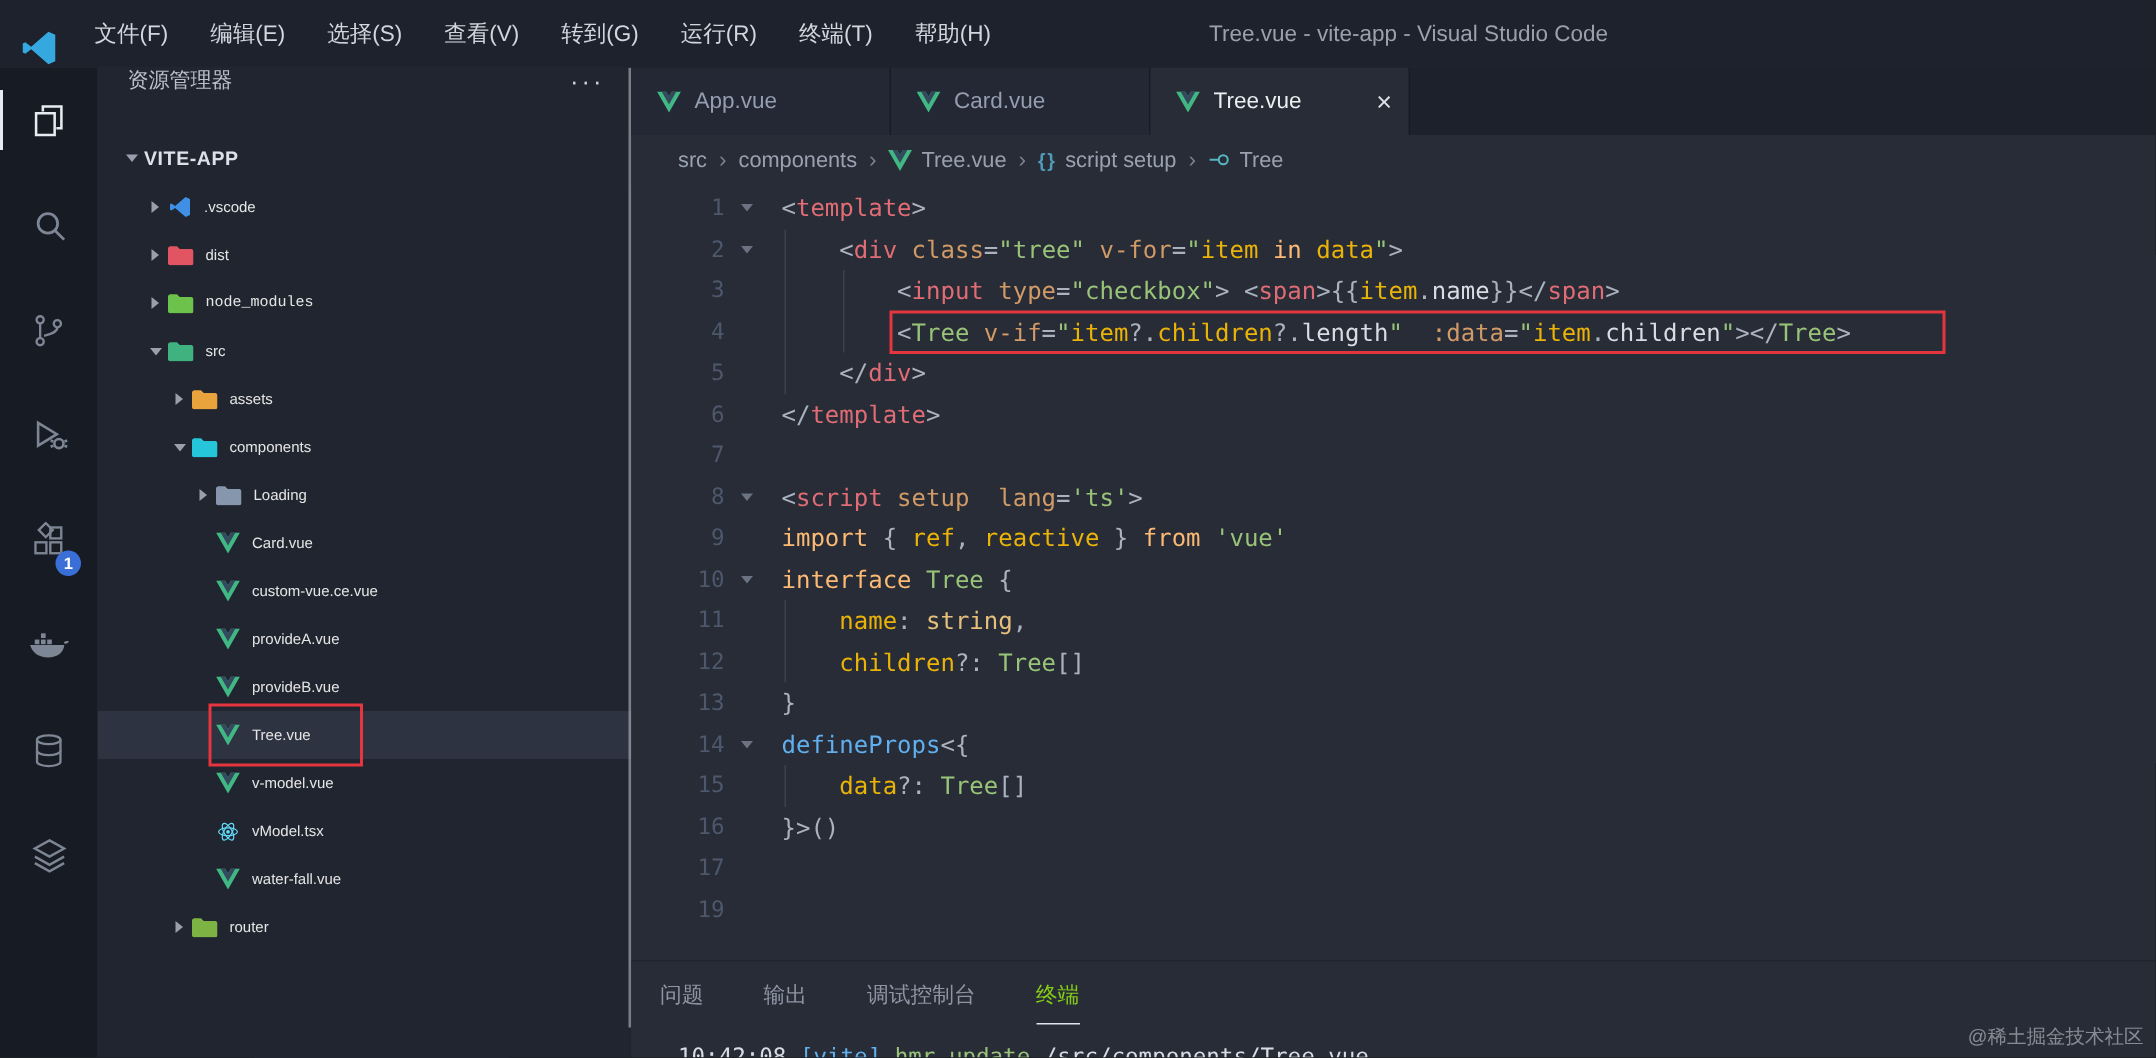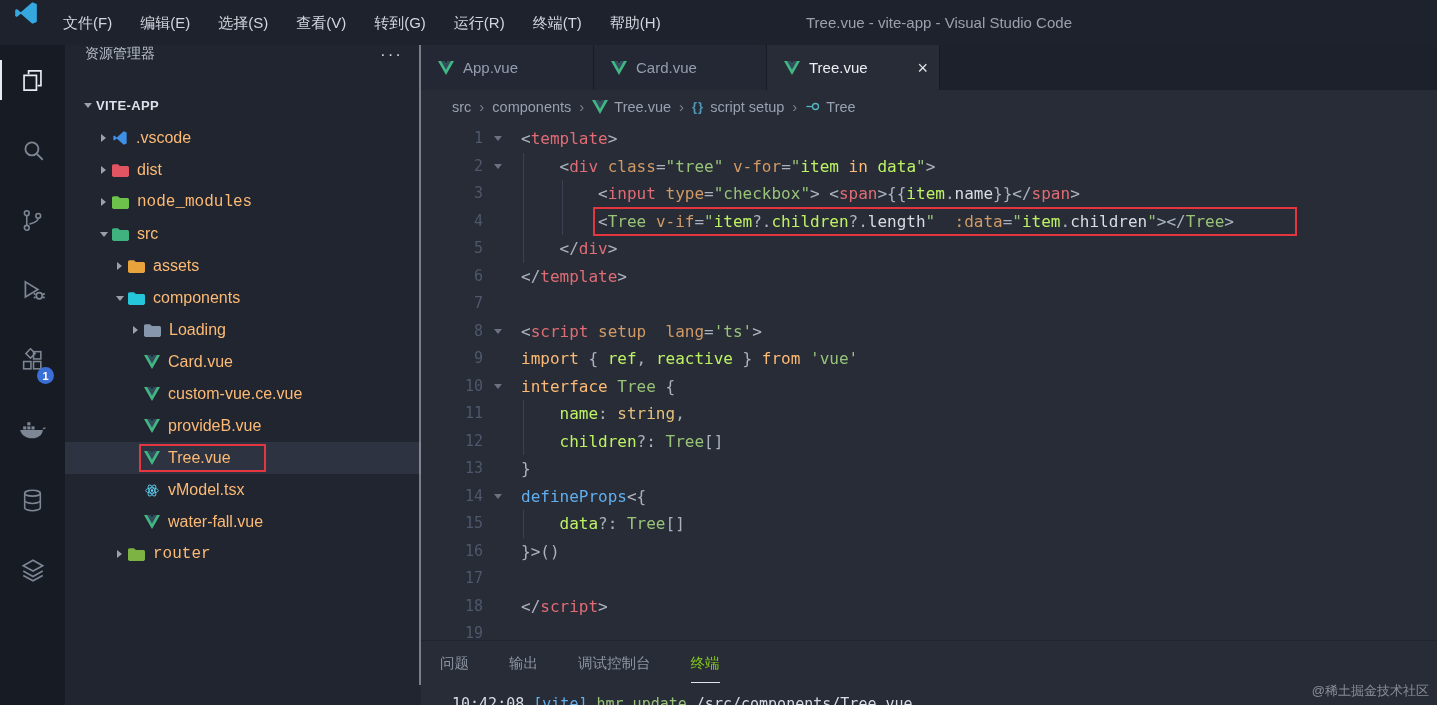--- a/index.html
+++ b/index.html
@@ -1,38 +1,38 @@
 <!DOCTYPE html>
 <html style="--hl: #e5353f;"><head>
 <meta charset="utf-8">
 <style>
   *{box-sizing:border-box;margin:0;padding:0}
   body{margin:0;background:#101217;font-family:"Liberation Sans","DejaVu Sans",sans-serif}
   .app{position:relative;width:1437px;height:705px;background:#272c36;overflow:hidden;color:#c7cdd9}
 
   
-  .titlebar{position:absolute;top:0;left:0;right:0;height:45px;background:#1e222d;display:flex;align-items:flex-start;z-index:5}
+  .titlebar{position:absolute;top:0;left:0;right:0;height:45px;background:#1e222d;display:flex;align-items:flex-end;z-index:5}
   .vscode-logo{margin:0 10px 0 13px;display:flex;align-items:center}
   .menus{display:flex;height:100%;align-items:center}
   .menu-item{padding:0 14px;font-size:15px;color:#d2d6de;line-height:45px;cursor:default}
   .window-title{position:absolute;left:806px;top:0;line-height:45px;font-size:15px;color:#9aa1ad;white-space:nowrap}
 
   
   .activitybar{position:absolute;top:45px;left:0;width:65px;bottom:0;background:#171b24}
   .ab-item{position:relative;height:70px;display:flex;align-items:center;justify-content:center;color:#7d8694}
   .ab-item.active{color:#e8ebf1}
   .ab-item.active::before{content:'';position:absolute;left:0;top:15px;bottom:15px;width:2px;background:#e8ebf1}
   .ab-badge{position:absolute;right:11px;bottom:11px;min-width:17px;height:17px;padding:0 3px;border-radius:9px;background:#3a6fd8;color:#fff;font-size:11px;display:flex;align-items:center;justify-content:center;font-weight:700}
 
   
   .sidebar{position:absolute;top:45px;left:65px;width:356px;bottom:0;background:#20252f;overflow:hidden}
   .sidebar-header{height:44px;display:flex;align-items:flex-start;padding:0 18px 0 20px;font-size:14px;color:#bac0cc}
   .sidebar-header .more{margin-left:auto;font-size:17px;letter-spacing:2px;color:#cdd2dc;cursor:pointer}
   .root-row{height:33px;display:flex;align-items:center;padding-left:14px;font-weight:700;font-size:13px;letter-spacing:.4px;color:#dde1e9}
-  .tree-row{height:32px;display:flex;align-items:center;font-size:16px;color:#fdba74;white-space:nowrap;cursor:pointer}
+  .tree-row{height:32px;display:flex;font-size:10px;color:#e5e5e5;white-space:nowrap;cursor:pointer}
   .tree-row.selected{background:#2d3340}
   .chev{width:17px;display:flex;justify-content:center;align-items:center;flex:none}
   .tri-down{width:0;height:0;border-left:4.5px solid transparent;border-right:4.5px solid transparent;border-top:5.5px solid #99a0ad}
   .tri-right{width:0;height:0;border-top:4.5px solid transparent;border-bottom:4.5px solid transparent;border-left:5.5px solid #99a0ad}
   .row-content{display:flex;align-items:center;gap:8px}
   .row-content.redbox{outline:2px solid var(--hl);outline-offset:3px;padding-right:30px}
   .icon{display:inline-flex;align-items:center;justify-content:center;flex:none}
   .sidebar-scroll{position:absolute;right:0;top:0;width:2px;height:97%;background:rgba(233,236,242,.45)}
 
   
@@ -50,21 +50,21 @@
   #code-lines{position:relative;padding-top:2px}
   .code-line{height:27.5px;line-height:27.5px;display:flex;align-items:center;white-space:pre}
   .ln{width:62px;text-align:right;color:#4e586c;flex:none;font-size:15px}
   .fold{width:30px;display:flex;justify-content:center;align-items:center;flex:none}
   .fold .tri-down{border-top-color:#6b7382}
   .lc{padding-left:8px;white-space:pre}
   .indent-guide{position:absolute;width:1px;background:#3a4150;pointer-events:none}
   .line-red-box{outline:2px solid var(--hl);outline-offset:3px;padding-right:58px}
 
   .tk-P{color:#abb2bf}.tk-T{color:#e06c75}.tk-A{color:#d19a66}.tk-S{color:#98c379}
-  .tk-K{color:#fdba74}.tk-V{color:#bef264}.tk-C{color:#98c379}.tk-Y{color:#e5c07b}
+  .tk-K{color:#fdba74}.tk-V{color:#eab308}.tk-C{color:#98c379}.tk-Y{color:#e5c07b}
   .tk-W{color:#d8dce4}.tk-F{color:#61afef}
 
   
   .panel{position:absolute;left:0;right:0;bottom:0;height:65px;background:#272c36;border-top:1px solid #20242e}
   .panel-tabs{display:flex;gap:40px;padding-left:19px;height:42px;align-items:flex-end;font-size:14.5px;color:#8d95a4}
   .panel-tab{padding-bottom:9px;border-bottom:1.5px solid transparent;cursor:pointer}
   .panel-tab.active{color:#84cc16;border-bottom-color:#e2e6ec}
   .terminal-line{margin-top:12px;padding-left:31px;font-family:"DejaVu Sans Mono","Liberation Mono",monospace;font-size:15px;white-space:pre;overflow:hidden}
 
   .watermark{position:absolute;right:8px;bottom:5px;font-size:13px;color:rgba(228,232,240,.5);z-index:9}
@@ -301,33 +301,57 @@
         </div>
         <div class="tree-row" style="padding-left: 62px;">
           <span class="chev"></span>
           <span class="row-content">
             <span class="icon">
               <svg width="16" height="14" viewBox="0 0 24 21">
                 <path fill="#41b883" d="M14.9 0 12 5 9.1 0H0l12 21L24 0Z"></path>
                 <path fill="#35495e" d="M14.9 0 12 5 9.1 0H4.6L12 13 19.4 0Z"></path>
               </svg>
             </span>
+            <span class="tree-label">provideA.vue</span>
+          </span>
+        </div>
+        <div class="tree-row" style="padding-left: 62px;">
+          <span class="chev"></span>
+          <span class="row-content">
+            <span class="icon">
+              <svg width="16" height="14" viewBox="0 0 24 21">
+                <path fill="#41b883" d="M14.9 0 12 5 9.1 0H0l12 21L24 0Z"></path>
+                <path fill="#35495e" d="M14.9 0 12 5 9.1 0H4.6L12 13 19.4 0Z"></path>
+              </svg>
+            </span>
             <span class="tree-label">provideB.vue</span>
           </span>
         </div>
         <div class="tree-row selected" style="padding-left: 62px;">
           <span class="chev"></span>
           <span class="row-content redbox">
             <span class="icon">
               <svg width="16" height="14" viewBox="0 0 24 21">
                 <path fill="#41b883" d="M14.9 0 12 5 9.1 0H0l12 21L24 0Z"></path>
                 <path fill="#35495e" d="M14.9 0 12 5 9.1 0H4.6L12 13 19.4 0Z"></path>
               </svg>
             </span>
             <span class="tree-label">Tree.vue</span>
+          </span>
+        </div>
+        <div class="tree-row" style="padding-left: 62px;">
+          <span class="chev"></span>
+          <span class="row-content">
+            <span class="icon">
+              <svg width="16" height="14" viewBox="0 0 24 21">
+                <path fill="#41b883" d="M14.9 0 12 5 9.1 0H0l12 21L24 0Z"></path>
+                <path fill="#35495e" d="M14.9 0 12 5 9.1 0H4.6L12 13 19.4 0Z"></path>
+              </svg>
+            </span>
+            <span class="tree-label">v-model.vue</span>
           </span>
         </div>
         <div class="tree-row" style="padding-left: 62px;">
           <span class="chev"></span>
           <span class="row-content">
             <span class="icon">
               <svg width="16" height="15" viewBox="0 0 24 24">
                 <g stroke="#61dafb" fill="none" stroke-width="1.3">
                   <ellipse cx="12" cy="12" rx="10" ry="4.2"></ellipse>
                   <ellipse cx="12" cy="12" rx="10" ry="4.2" transform="rotate(60 12 12)"></ellipse>
@@ -344,21 +368,21 @@
           <span class="row-content">
             <span class="icon">
               <svg width="16" height="14" viewBox="0 0 24 21">
                 <path fill="#41b883" d="M14.9 0 12 5 9.1 0H0l12 21L24 0Z"></path>
                 <path fill="#35495e" d="M14.9 0 12 5 9.1 0H4.6L12 13 19.4 0Z"></path>
               </svg>
             </span>
             <span class="tree-label">water-fall.vue</span>
           </span>
         </div>
-        <div class="tree-row" style="padding-left: 46px; font-family: Liberation Mono, monospace;">
+        <div class="tree-row" style="padding-left: 46px;">
           <span class="chev">
             <span class="tri-right"></span>
           </span>
           <span class="row-content">
             <span class="icon">
               <svg width="17" height="13" viewBox="0 0 16 12">
                 <path fill="#7cb342" d="M0 1.5C0 .7.7 0 1.5 0h4.1L7.4 1.8h7.1c.8 0 1.5.7 1.5 1.5v7.2c0 .8-.7 1.5-1.5 1.5h-13C.7 12 0 11.3 0 10.5Z"></path>
               </svg>
             </span>
             <span class="tree-label">router</span>
@@ -449,21 +473,20 @@
           <div class="code-line"><span class="ln">8</span><span class="fold"><span class="tri-down"></span></span><span class="lc"><span class="tk-P">&lt;</span><span class="tk-T">script</span><span class="tk-P"> </span><span class="tk-A">setup</span><span class="tk-P">  </span><span class="tk-A">lang</span><span class="tk-P">=</span><span class="tk-S">'ts'</span><span class="tk-P">&gt;</span></span></div>
           <div class="code-line"><span class="ln">9</span><span class="fold"></span><span class="lc"><span class="tk-K">import</span><span class="tk-P"> { </span><span class="tk-V">ref</span><span class="tk-P">, </span><span class="tk-V">reactive</span><span class="tk-P"> } </span><span class="tk-K">from</span><span class="tk-P"> </span><span class="tk-S">'vue'</span></span></div>
           <div class="code-line"><span class="ln">10</span><span class="fold"><span class="tri-down"></span></span><span class="lc"><span class="tk-K">interface</span><span class="tk-P"> </span><span class="tk-C">Tree</span><span class="tk-P"> {</span></span></div>
           <div class="code-line"><span class="ln">11</span><span class="fold"></span><span class="lc"><span class="tk-P">    </span><span class="tk-V">name</span><span class="tk-P">: </span><span class="tk-Y">string</span><span class="tk-P">,</span></span></div>
           <div class="code-line"><span class="ln">12</span><span class="fold"></span><span class="lc"><span class="tk-P">    </span><span class="tk-V">children</span><span class="tk-P">?: </span><span class="tk-C">Tree</span><span class="tk-P">[]</span></span></div>
           <div class="code-line"><span class="ln">13</span><span class="fold"></span><span class="lc"><span class="tk-P">}</span></span></div>
           <div class="code-line"><span class="ln">14</span><span class="fold"><span class="tri-down"></span></span><span class="lc"><span class="tk-F">defineProps</span><span class="tk-P">&lt;{</span></span></div>
           <div class="code-line"><span class="ln">15</span><span class="fold"></span><span class="lc"><span class="tk-P">    </span><span class="tk-V">data</span><span class="tk-P">?: </span><span class="tk-C">Tree</span><span class="tk-P">[]</span></span></div>
           <div class="code-line"><span class="ln">16</span><span class="fold"></span><span class="lc"><span class="tk-P">}&gt;()</span></span></div>
           <div class="code-line"><span class="ln">17</span><span class="fold"></span><span class="lc"></span></div>
-          <div class="code-line"><span class="ln">18</span><span class="fold"></span><span class="lc"><span class="tk-P">&lt;/</span><span class="tk-T">script</span><span class="tk-P">&gt;</span></span></div>
           <div class="code-line"><span class="ln">19</span><span class="fold"></span><span class="lc"></span></div>
           <div class="indent-guide" style="left: 102px; top: 29.5px; height: 110px;"></div>
           <div class="indent-guide" style="left: 140.5px; top: 57px; height: 55px;"></div>
           <div class="indent-guide" style="left: 102px; top: 277px; height: 55px;"></div>
           <div class="indent-guide" style="left: 102px; top: 387px; height: 27.5px;"></div>
         </div>
     </div>
     <div class="panel">
       <div class="panel-tabs" id="panel-tabs">
           <div class="panel-tab">问题</div>

